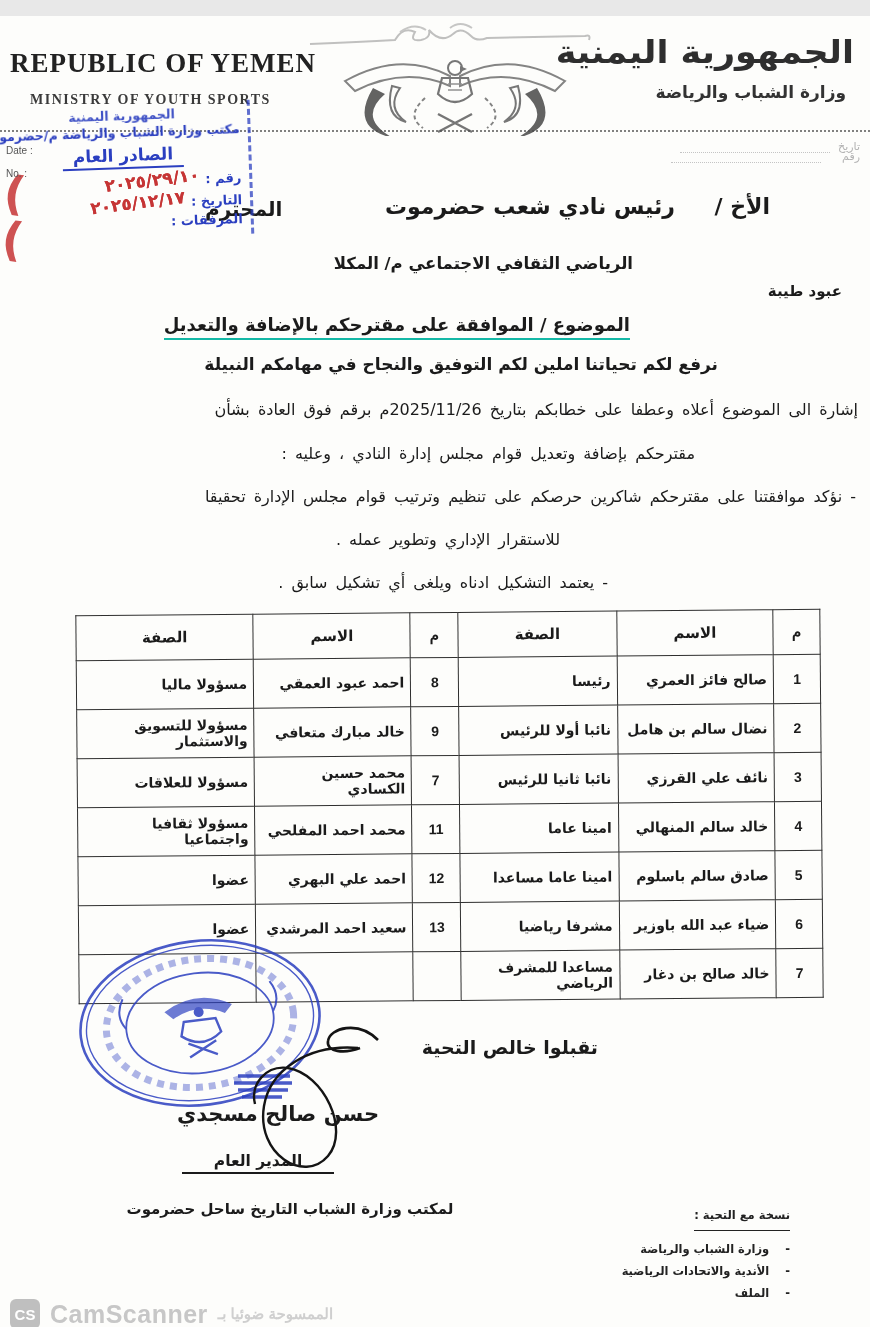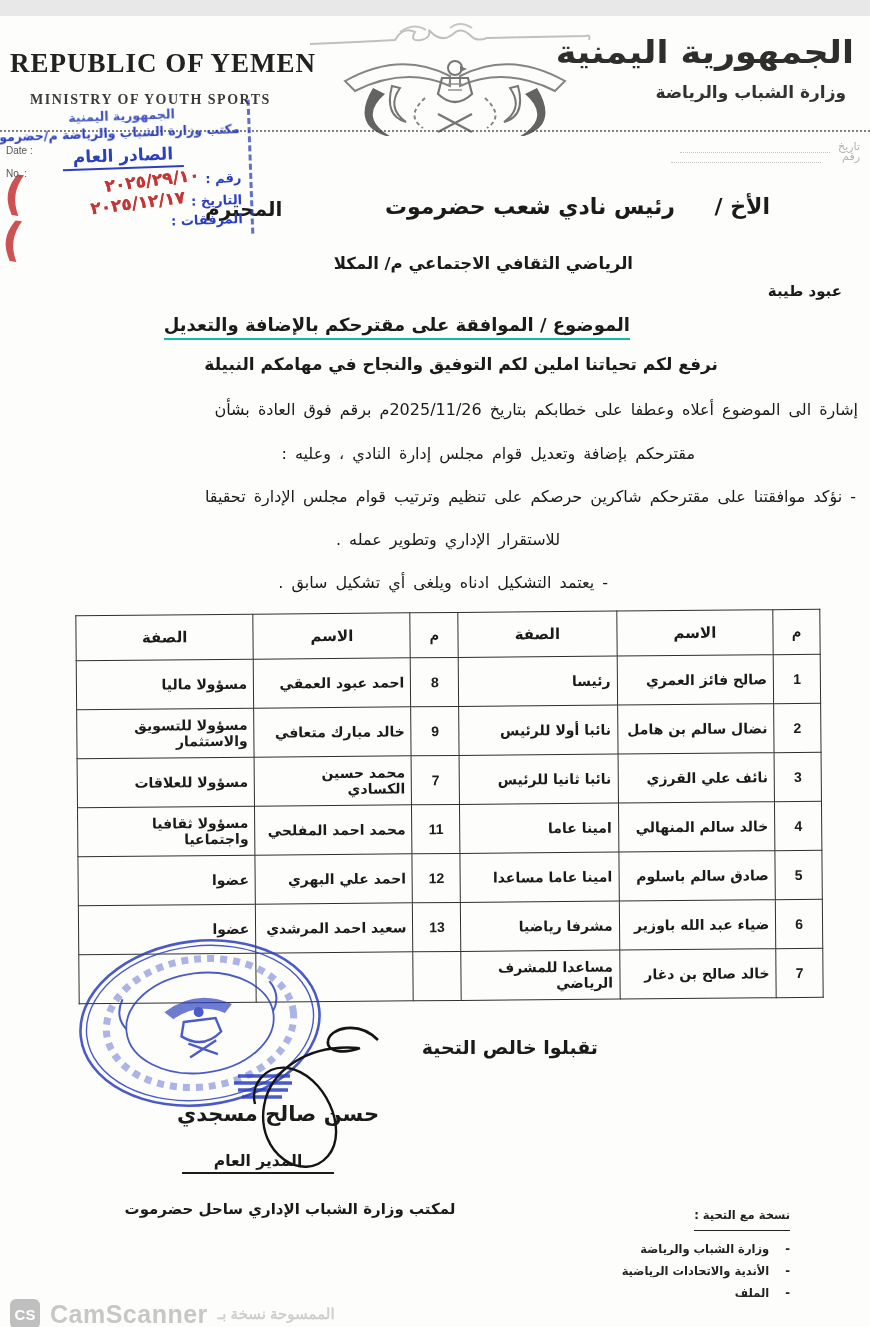--- a/index.html
+++ b/index.html
@@ -217,21 +217,21 @@
   <svg class="abs" style="left:208px;top:992px;" width="180" height="190" viewBox="0 0 180 190">
     <path d="M30 68 h52 M26 75 h58 M30 82 h50 M34 89 h40" stroke="#2b3fc0" stroke-width="3.4" opacity=".85"></path>
     <path d="M170 32 C150 12 122 20 120 33 C118 44 136 46 152 40" fill="none" stroke="#141414" stroke-width="2.6"></path>
     <path d="M150 40 C100 36 62 62 56 98 C48 146 96 176 120 148 C142 122 116 66 80 60 C58 57 42 76 47 96" fill="none" stroke="#141414" stroke-width="2.4"></path>
   </svg>
 
   <div class="abs rtl nowrap b" style="right:272px;top:1020px;font-size:19px;">تقبلوا خالص التحية</div>
   <div class="abs rtl b" style="left:158px;top:1086px;width:240px;text-align:center;font-size:21px;">حسن صالح مسجدي</div>
   <div class="abs rtl b" style="left:182px;top:1136px;width:152px;text-align:center;font-size:15.5px;
        border-bottom:2px solid #1b1b1b;padding-bottom:2px;">المدير العام</div>
-  <div class="abs rtl nowrap b" style="left:110px;top:1184px;width:360px;text-align:center;font-size:15px;">لمكتب وزارة الشباب الإداري ساحل حضرموت</div>
+  <div class="abs rtl nowrap b" style="left:110px;top:1184px;width:360px;text-align:center;font-size:15px;">لمكتب وزارة الشباب التاريخ ساحل حضرموت</div>
 
   <div class="abs copies" style="right:80px;top:1192px;width:250px;">
     <span class="ttl">نسخة مع التحية :</span>
     <div>
         <div class="copy-item">
           <span>-</span>
           <span>وزارة الشباب والرياضة</span>
         </div>
         <div class="copy-item">
           <span>-</span>
@@ -240,16 +240,16 @@
         <div class="copy-item">
           <span>-</span>
           <span>الملف</span>
         </div>
       </div>
   </div>
 
   <div class="abs cam" style="left:10px;top:1283px;">
     <div class="cam-logo">CS</div>
     <div class="cam-brand">CamScanner</div>
-    <div class="cam-ar rtl">الممسوحة نسخة بـ</div>
+    <div class="cam-ar rtl">الممسوحة ضوئيا بـ</div>
   </div>
 
 </div>
 
 </body></html>

